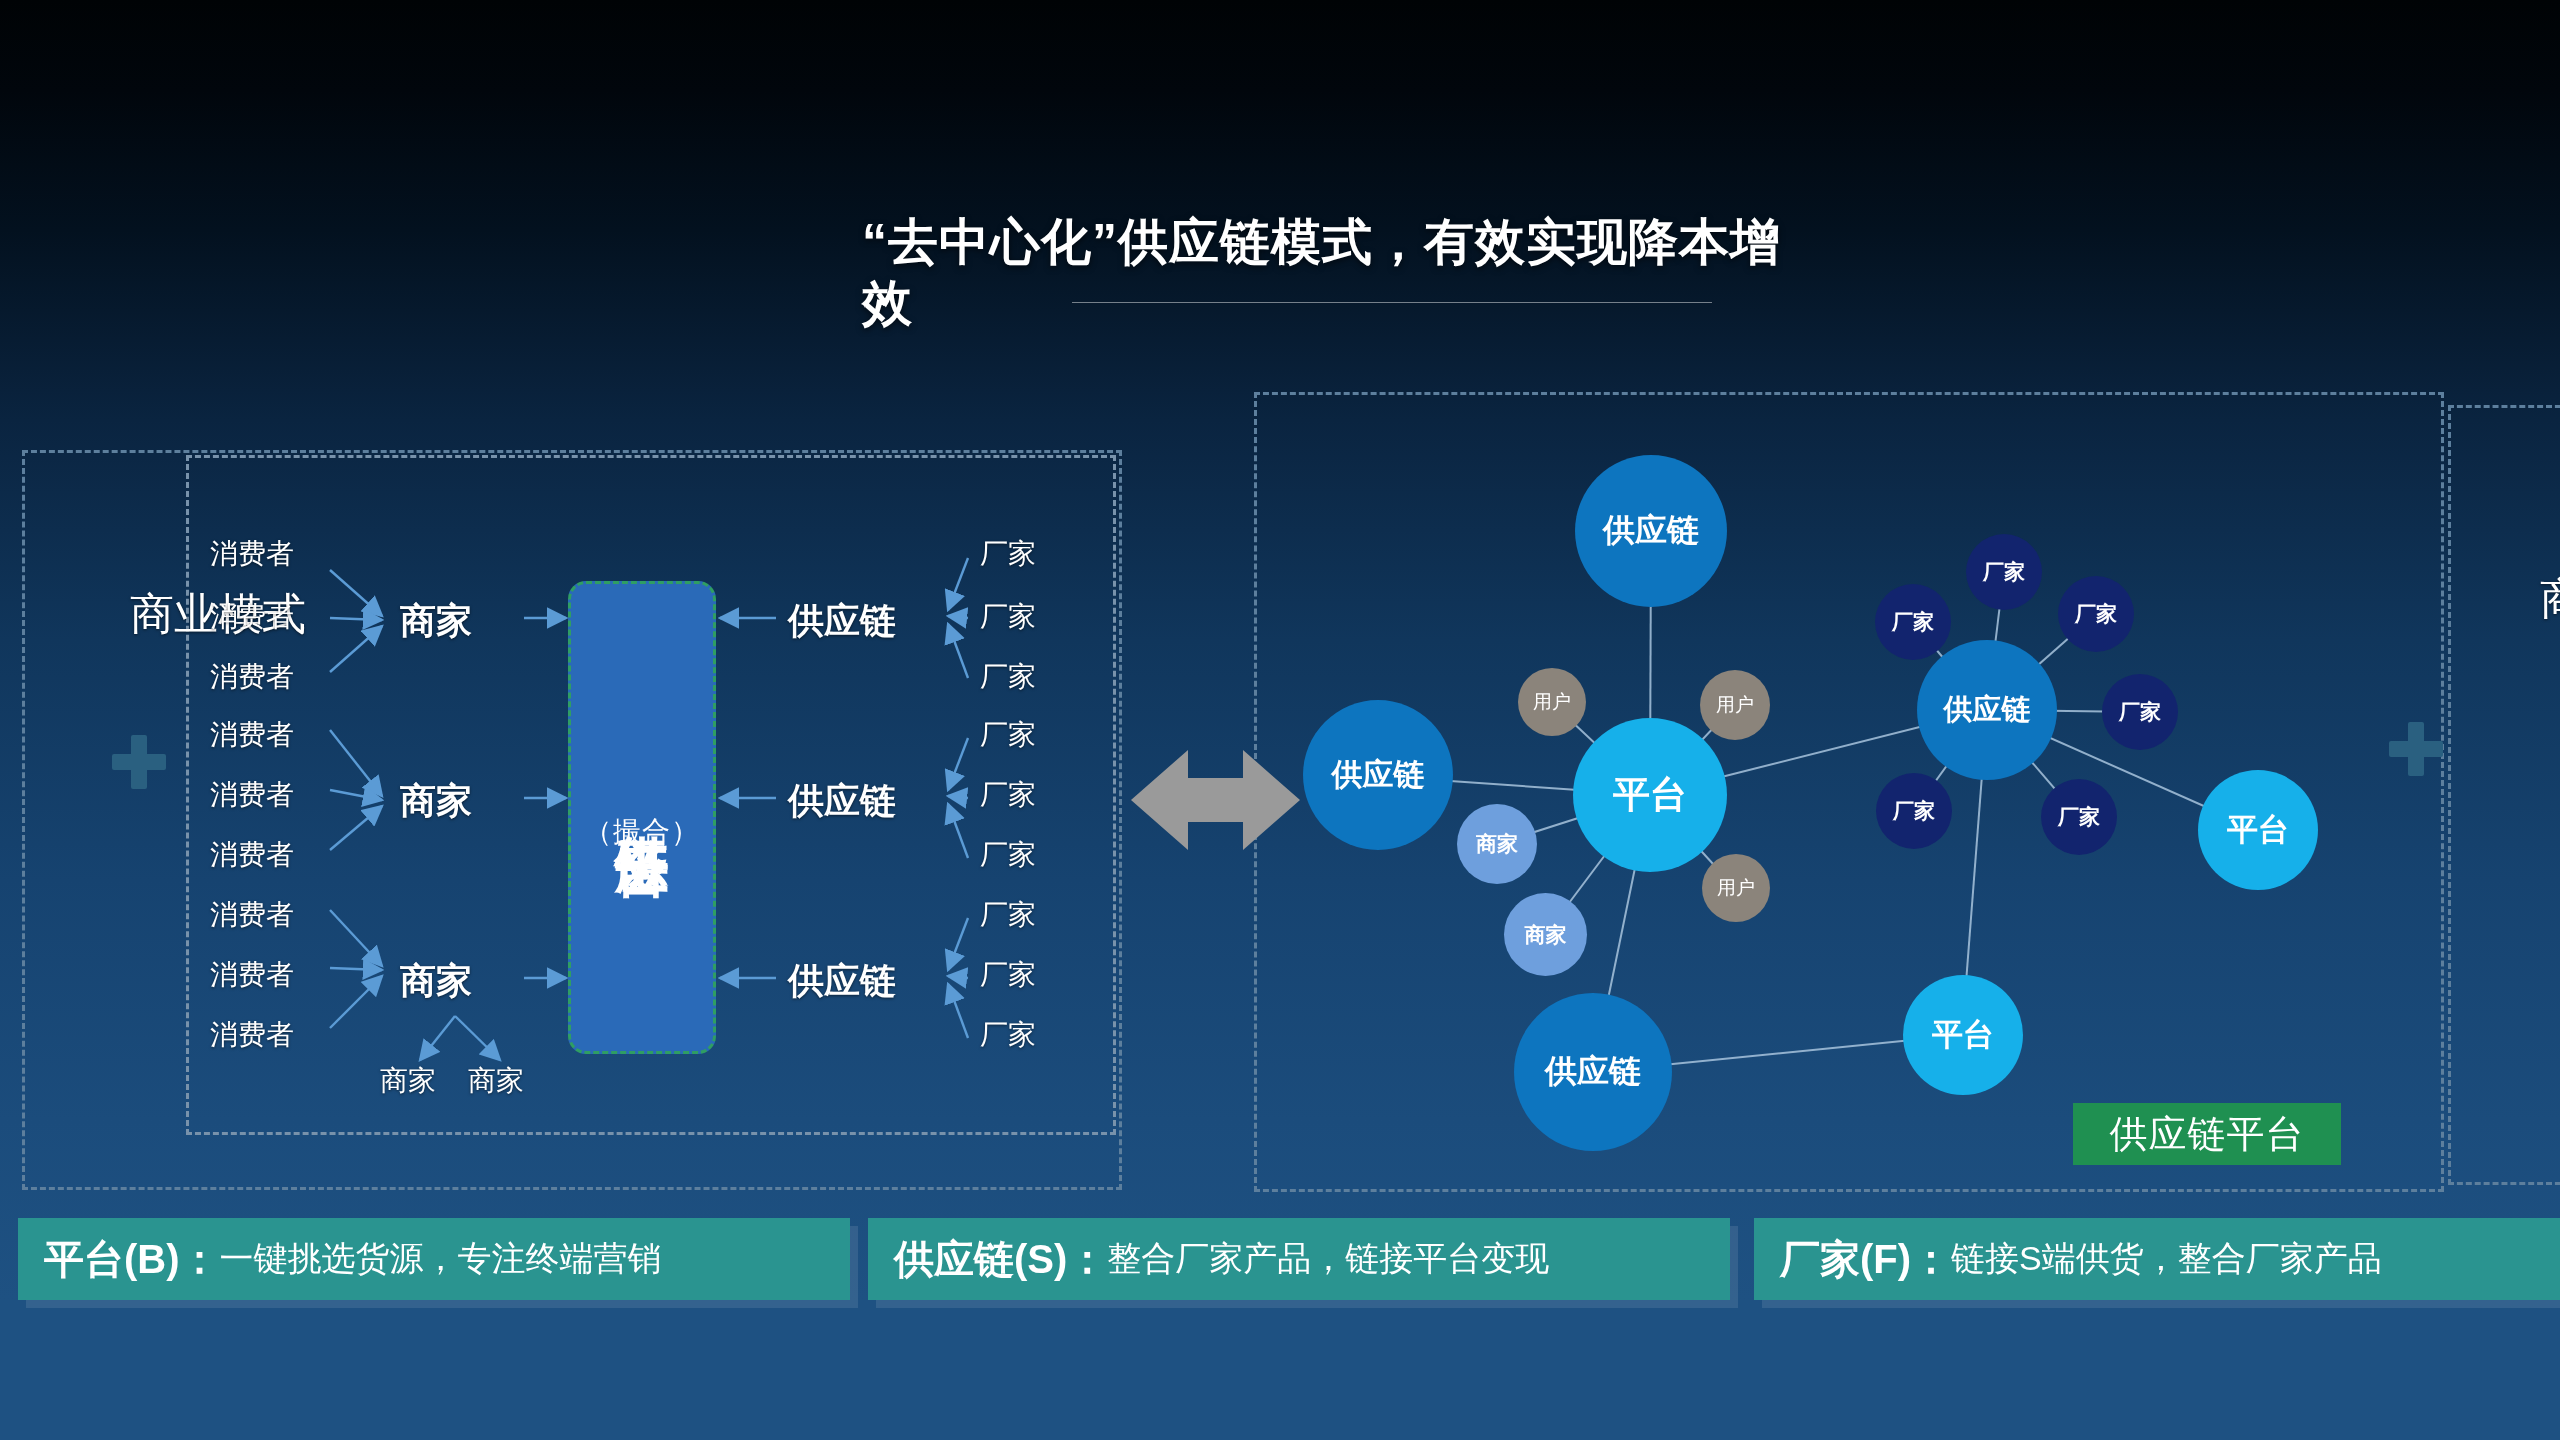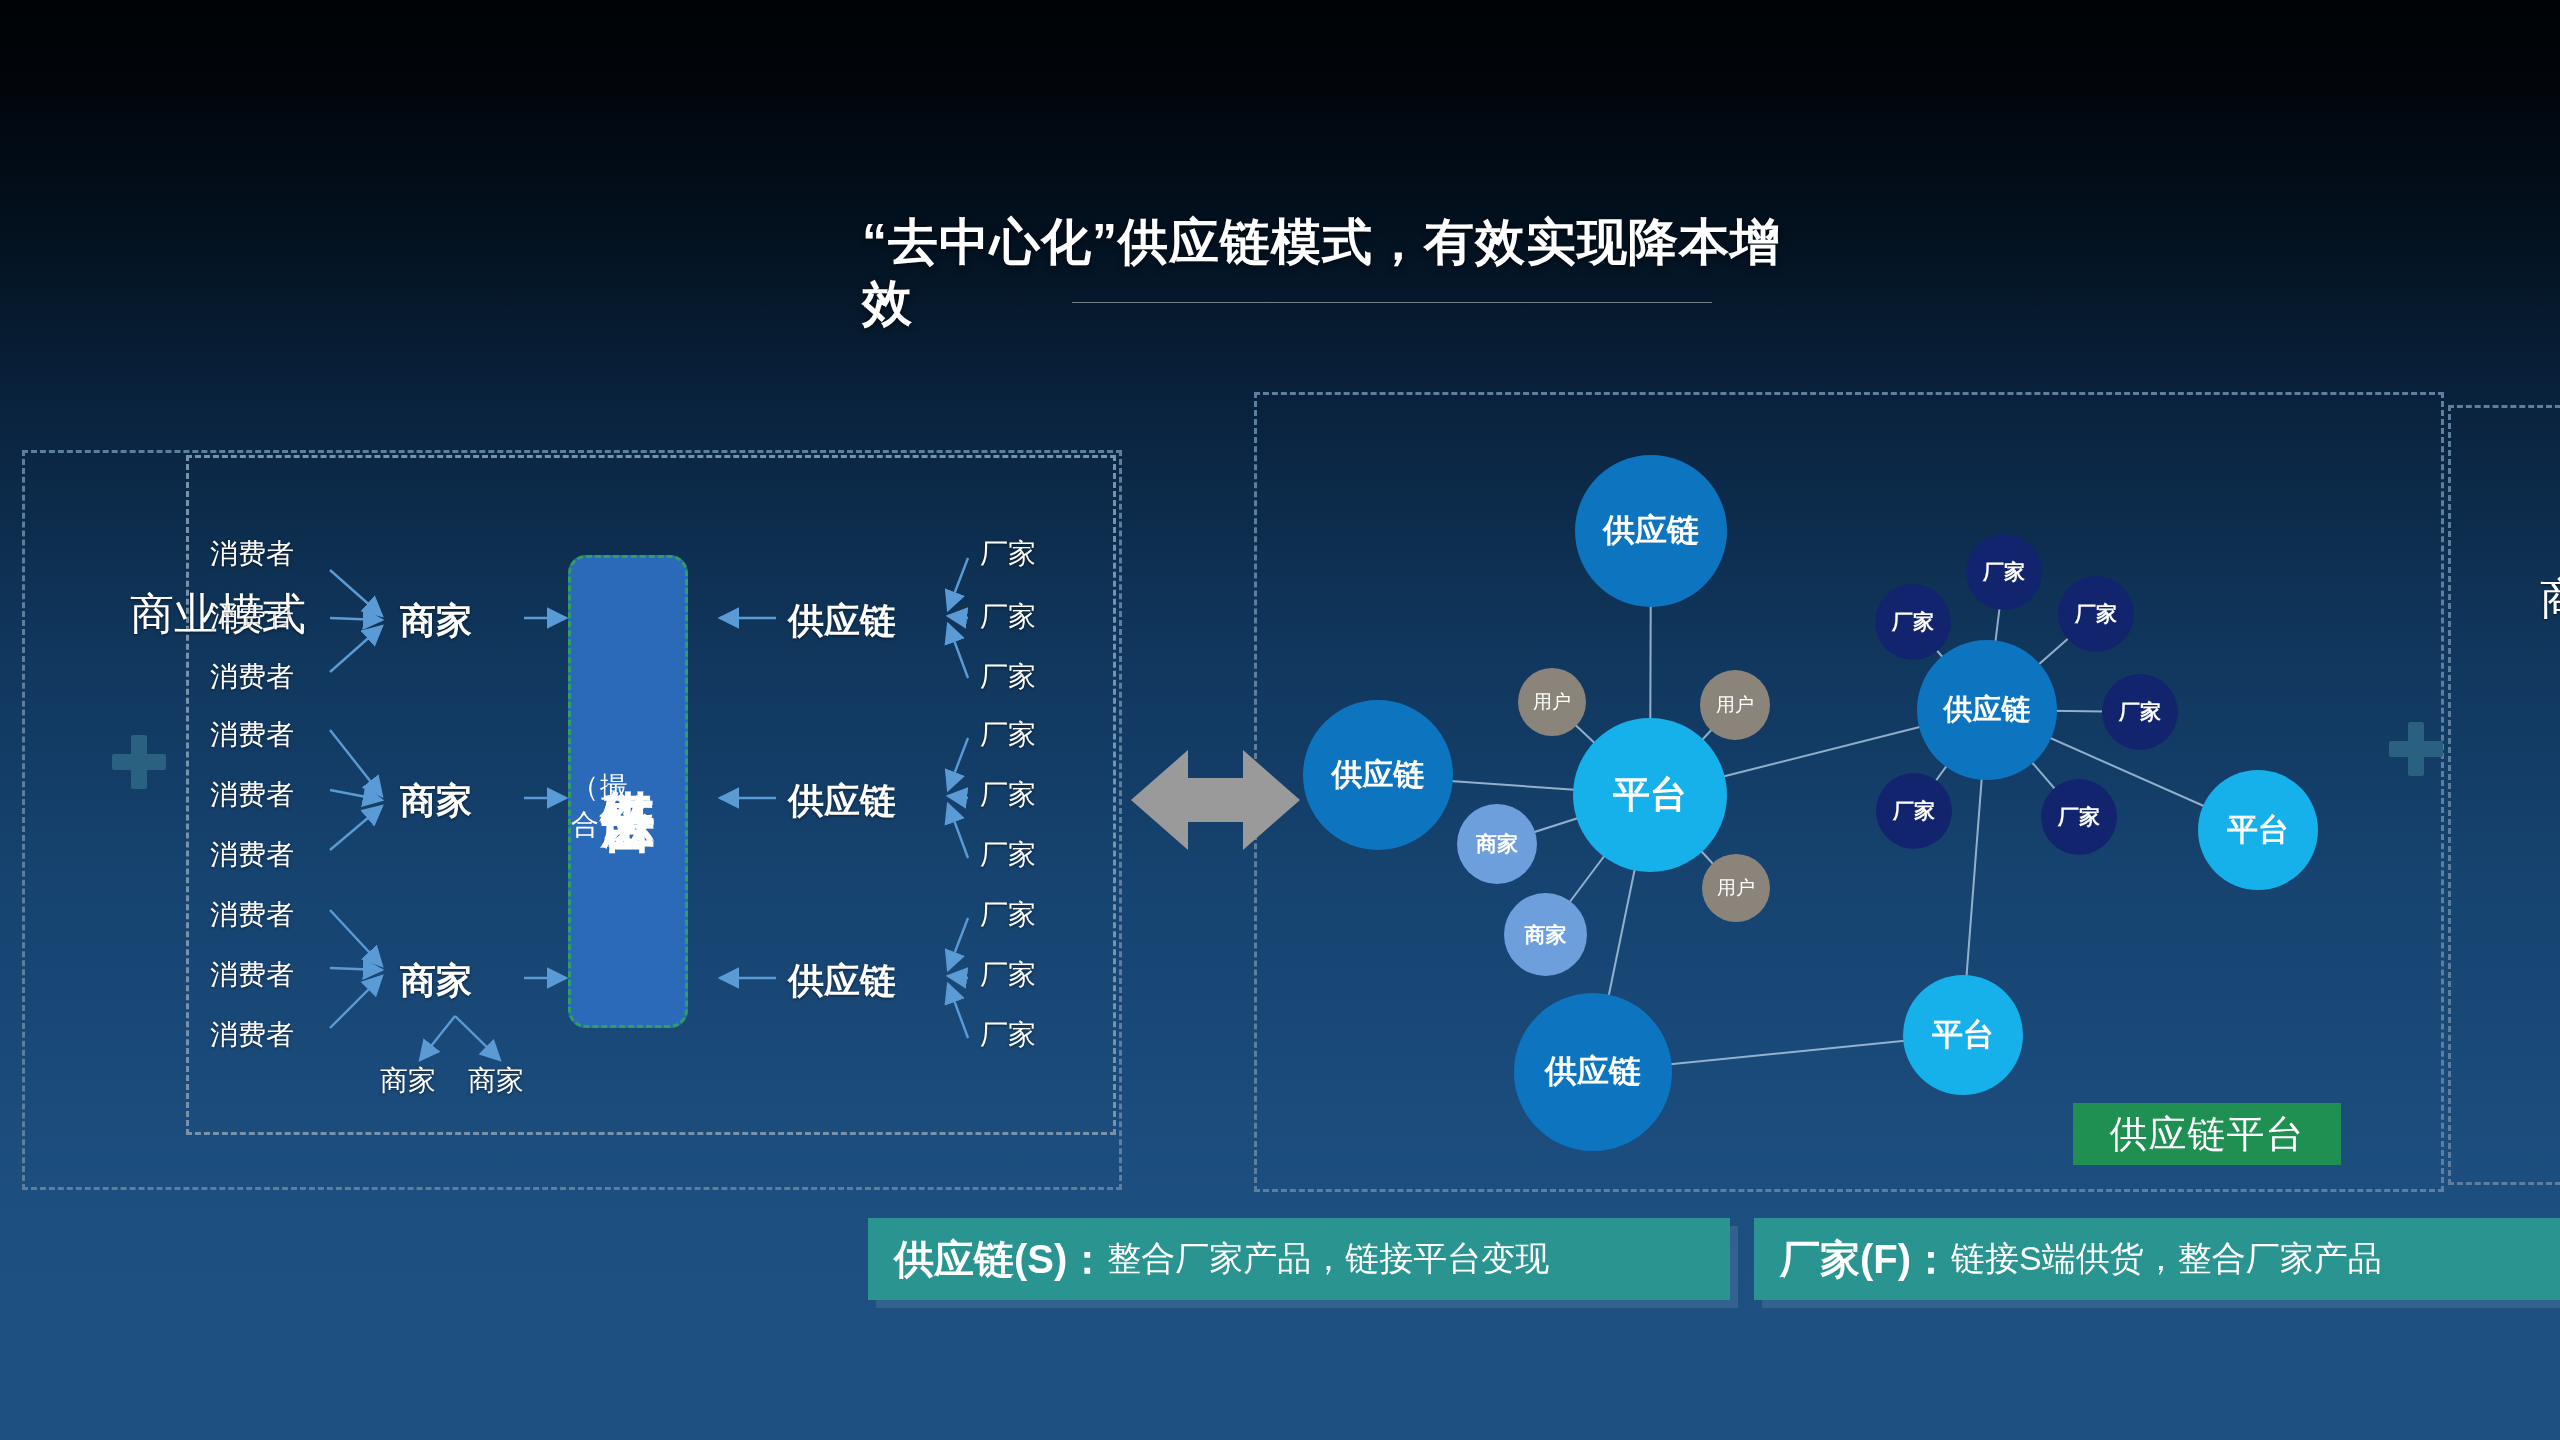--- a/index.html
+++ b/index.html
@@ -81,22 +81,22 @@
   .consumer { font-size: 28px; }
   .merchant-big { font-size: 36px; font-weight: bold; }
   .merchant-small { font-size: 28px; }
   .chain-big { font-size: 36px; font-weight: bold; }
   .factory { font-size: 28px; }
   .biz-model { font-size: 44px; }
 
   .scbox {
     position: absolute;
     left: 568px;
-    top: 555px;
-    width: 120px;
+    top: 581px;
+    width: 148px;
     height: 473px;
     background: #2a6ab8;
     border: 3px dashed #2f9e63;
     border-radius: 18px;
     box-sizing: border-box;
     display: flex;
     flex-direction: column;
     align-items: center;
     justify-content: center;
     padding-top: 8px;
@@ -349,20 +349,24 @@
   <div class="node n-factory" style="left:1875px; top:584px; width:76px; height:76px; font-size:21px;">厂家</div>
   <div class="node n-factory" style="left:2058px; top:576px; width:76px; height:76px; font-size:21px;">厂家</div>
   <div class="node n-factory" style="left:2102px; top:674px; width:76px; height:76px; font-size:21px;">厂家</div>
   <div class="node n-factory" style="left:1876px; top:773px; width:76px; height:76px; font-size:21px;">厂家</div>
   <div class="node n-factory" style="left:2041px; top:779px; width:76px; height:76px; font-size:21px;">厂家</div>
 
   <div class="green-tag">供应链平台</div>
 
   <div class="lbl" style="left:2540px; top:570px; font-size:44px;">商</div>
 
+  <div class="banner" style="left:18px; top:1218px; width:832px;">
+    <span class="strong">平台(B)：</span>
+    <span class="normal">一键挑选货源，专注终端营销</span>
+  </div>
 
   <div class="banner" style="left:868px; top:1218px; width:862px;">
     <span class="strong">供应链(S)：</span>
     <span class="normal">整合厂家产品，链接平台变现</span>
   </div>
 
   <div class="banner" style="left:1754px; top:1218px; width:881px;">
     <span class="strong">厂家(F)：</span>
     <span class="normal">链接S端供货，整合厂家产品</span>
   </div>

